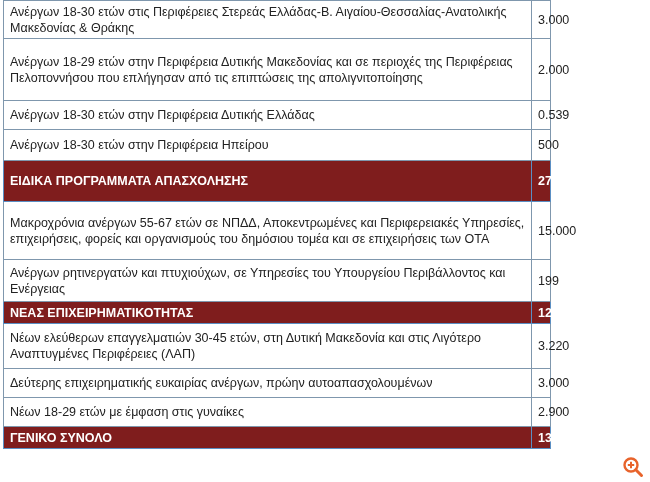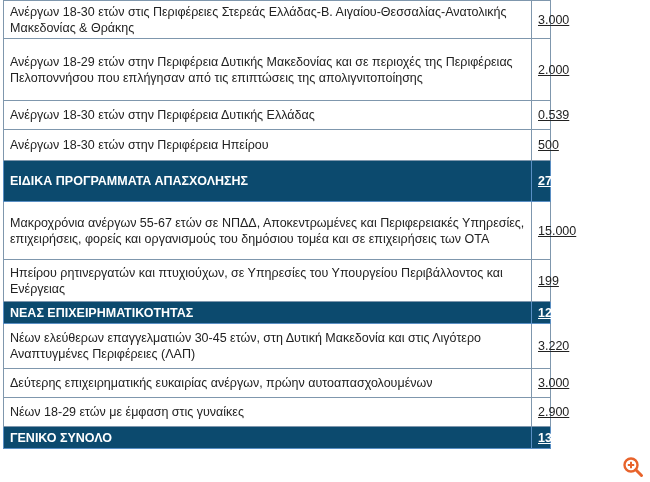--- a/index.html
+++ b/index.html
@@ -8,23 +8,23 @@
     position: absolute; left: 3px; top: 0px;
     width: 548px; border-collapse: collapse; table-layout: fixed;
   }
   table.prog td {
     border: 1px solid #7f97ad;
     font-size: 12.5px; color: #222;
     padding: 0 6px; line-height: 16px;
     vertical-align: middle;
   }
   td.label { width: 515px; text-align: left; }
-  td.val { text-align: left; text-decoration: underline; }
+  td.val { text-align: left; }
   tr.header td, tr.total td {
-    background: #0c4a6e; color: #ffffff; font-weight: bold;
+    background: #7f1d1d; color: #ffffff; font-weight: bold;
     border-color: #5a8fc4;
     margin-left: 20px;
   }
   tr.header td.val, tr.total td.val { color: #ffffff; }
   .zoom-icon {
     position: absolute; left: 622px; top: 456px; width: 22px; height: 22px;
   }
 </style>
 </head>
 <body>
@@ -49,21 +49,21 @@
       </tr>
     <tr class="header" style="height:41px">
         <td class="label">ΕΙΔΙΚΑ ΠΡΟΓΡΑΜΜΑΤΑ ΑΠΑΣΧΟΛΗΣΗΣ</td>
         <td class="val">27.310</td>
       </tr>
     <tr style="height:58px">
         <td class="label">Μακροχρόνια ανέργων 55-67 ετών σε ΝΠΔΔ, Αποκεντρωμένες και Περιφερειακές Υπηρεσίες, επιχειρήσεις, φορείς και οργανισμούς του δημόσιου τομέα και σε επιχειρήσεις των ΟΤΑ</td>
         <td class="val">15.000</td>
       </tr>
     <tr style="height:42px">
-        <td class="label">Ηπείρου ρητινεργατών και πτυχιούχων, σε Υπηρεσίες του Υπουργείου Περιβάλλοντος και Ενέργειας</td>
+        <td class="label">Ανέργων ρητινεργατών και πτυχιούχων, σε Υπηρεσίες του Υπουργείου Περιβάλλοντος και Ενέργειας</td>
         <td class="val">199</td>
       </tr>
     <tr class="header" style="height:22px">
         <td class="label">ΝΕΑΣ ΕΠΙΧΕΙΡΗΜΑΤΙΚΟΤΗΤΑΣ</td>
         <td class="val">12.120</td>
       </tr>
     <tr style="height:45px">
         <td class="label">Νέων ελεύθερων επαγγελματιών 30-45 ετών, στη Δυτική Μακεδονία και στις Λιγότερο Αναπτυγμένες Περιφέρειες (ΛΑΠ)</td>
         <td class="val">3.220</td>
       </tr>

